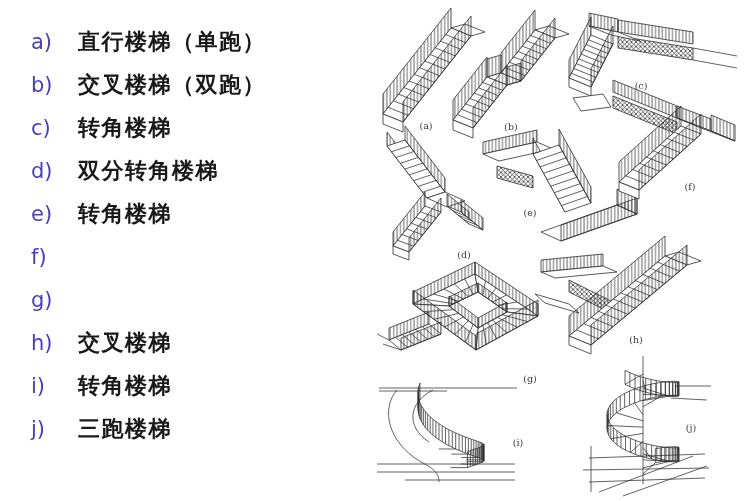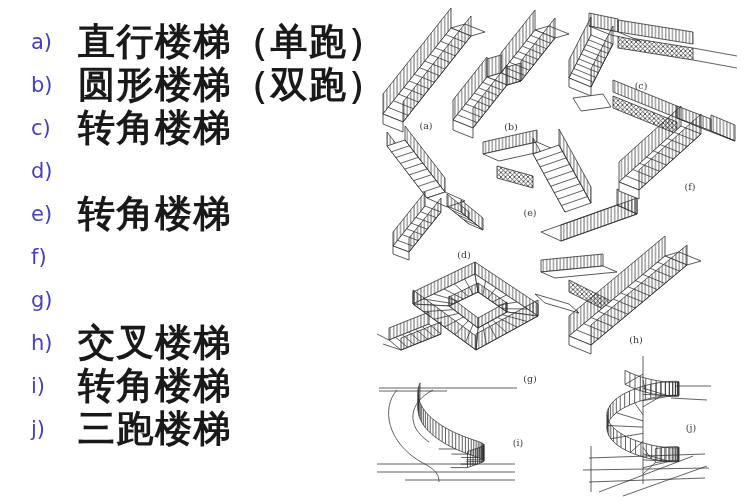--- a/index.html
+++ b/index.html
@@ -1,47 +1,48 @@
 <!DOCTYPE html>
 <html><head>
 <meta charset="utf-8">
 <style>
   html,body{margin:0;padding:0;background:#ffffff;}
   .page{position:relative;width:746px;height:501px;background:#ffffff;overflow:hidden;
         font-family:"DejaVu Sans","Liberation Sans",sans-serif;}
   .stair-list{position:absolute;left:31px;top:20px;}
   .li-row{display:flex;align-items:center;height:43px;white-space:nowrap;}
   .li-letter{display:inline-block;width:47px;flex:none;font-size:21px;color:#443ec9;}
-  .li-text{font-size:37px;font-weight:600;color:#191919;letter-spacing:1.5px;}
+  .li-text{font-size:22px;font-weight:600;color:#191919;letter-spacing:1.5px;}
   .figure{position:absolute;left:375px;top:6px;width:371px;height:492px;}
   #fig line,#fig polyline,#fig path{stroke:#2e2e2e;stroke-width:.75;fill:none;}
   #fig polygon{stroke:#2e2e2e;stroke-width:.8;}
   #fig text.flabel{font-family:"DejaVu Serif","Liberation Serif",serif;font-size:9.5px;
        fill:#3c3c3c;stroke:none;}
 </style>
 </head>
 <body>
 
 <div class="page">
 
   <div class="stair-list">
     <div class="li-row">
       <span class="li-letter">a)</span>
       <span class="li-text">直行楼梯（单跑）</span>
     </div>
     <div class="li-row">
       <span class="li-letter">b)</span>
-      <span class="li-text">圆形楼梯（双跑）</span>
+      <span class="li-text">交叉楼梯（双跑）</span>
     </div>
     <div class="li-row">
       <span class="li-letter">c)</span>
       <span class="li-text">转角楼梯</span>
     </div>
     <div class="li-row">
       <span class="li-letter">d)</span>
+      <span class="li-text">双分转角楼梯</span>
     </div>
     <div class="li-row">
       <span class="li-letter">e)</span>
       <span class="li-text">转角楼梯</span>
     </div>
     <div class="li-row">
       <span class="li-letter">f)</span>
     </div>
     <div class="li-row">
       <span class="li-letter">g)</span>

